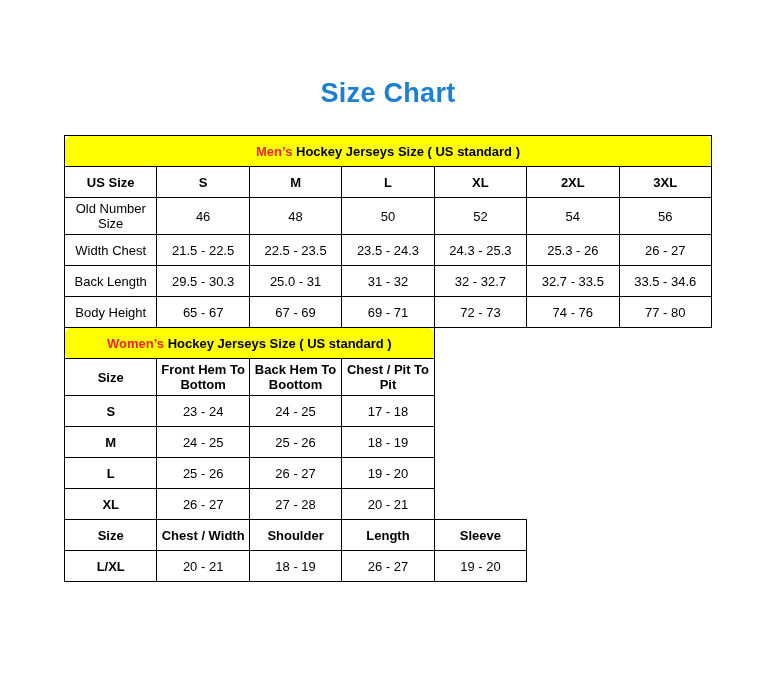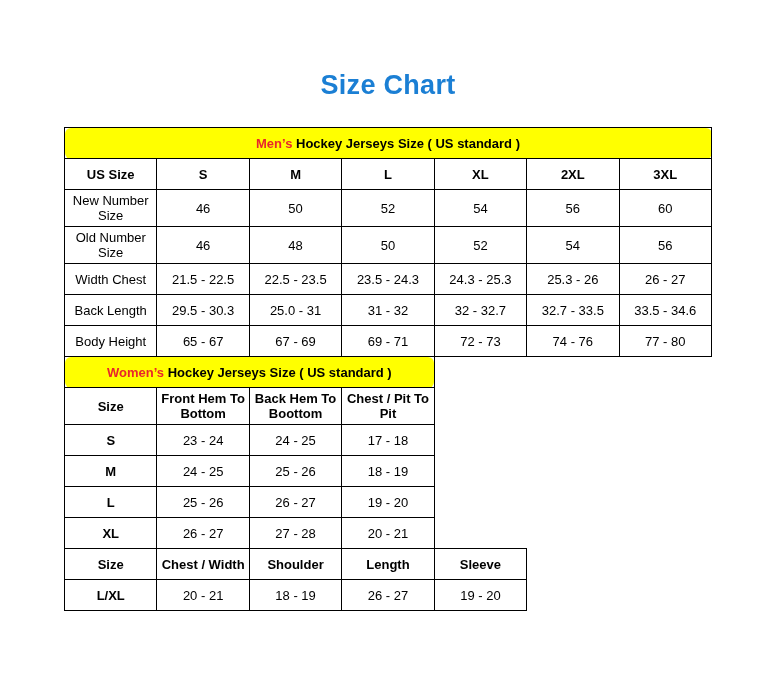--- a/index.html
+++ b/index.html
@@ -12,21 +12,21 @@
     height: 692px;
     font-family: "Liberation Sans", sans-serif;
     color: #000000;
     position: relative;
     overflow: hidden;
   }
   .page {
     width: 776px;
     height: 692px;
     box-sizing: border-box;
-    padding: 4px;
+    padding: 12px;
   }
   .title {
     text-align: center;
     color: #1b7fd4;
     font-size: 27px;
     font-weight: bold;
     letter-spacing: 0.3px;
     margin: 0;
     padding-top: 68px;
     line-height: 1;
@@ -81,29 +81,20 @@
             <td class="banner" colspan="7"><span class="hl">Men’s</span><span> Hockey Jerseys Size ( US standard )</span></td>
           </tr>
           <tr>
             <td class="hdr" style="width: 148px; border-radius: 13px;">US Size</td>
             <td class="hdr" style="width: 85px;">S</td>
             <td class="hdr" style="width: 85px;">M</td>
             <td class="hdr" style="width: 85px;">L</td>
             <td class="hdr" style="width: 85px;">XL</td>
             <td class="hdr" style="width: 85px;">2XL</td>
             <td class="hdr" style="width: 75px;">3XL</td>
-          </tr>
-          <tr>
-            <td class="rowlabel">New Number Size</td>
-            <td>46</td>
-            <td>50</td>
-            <td>52</td>
-            <td>54</td>
-            <td>56</td>
-            <td>60</td>
           </tr>
           <tr>
             <td class="rowlabel">Old Number Size</td>
             <td>46</td>
             <td>48</td>
             <td>50</td>
             <td>52</td>
             <td>54</td>
             <td>56</td>
           </tr>

